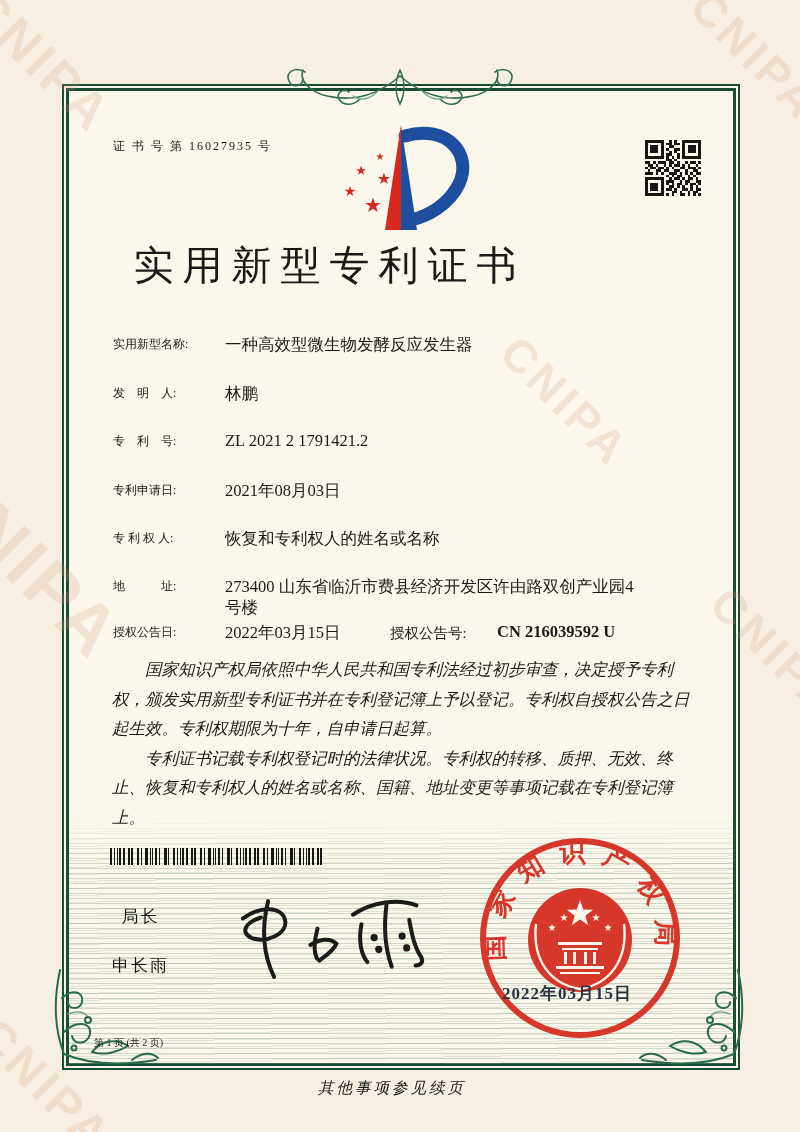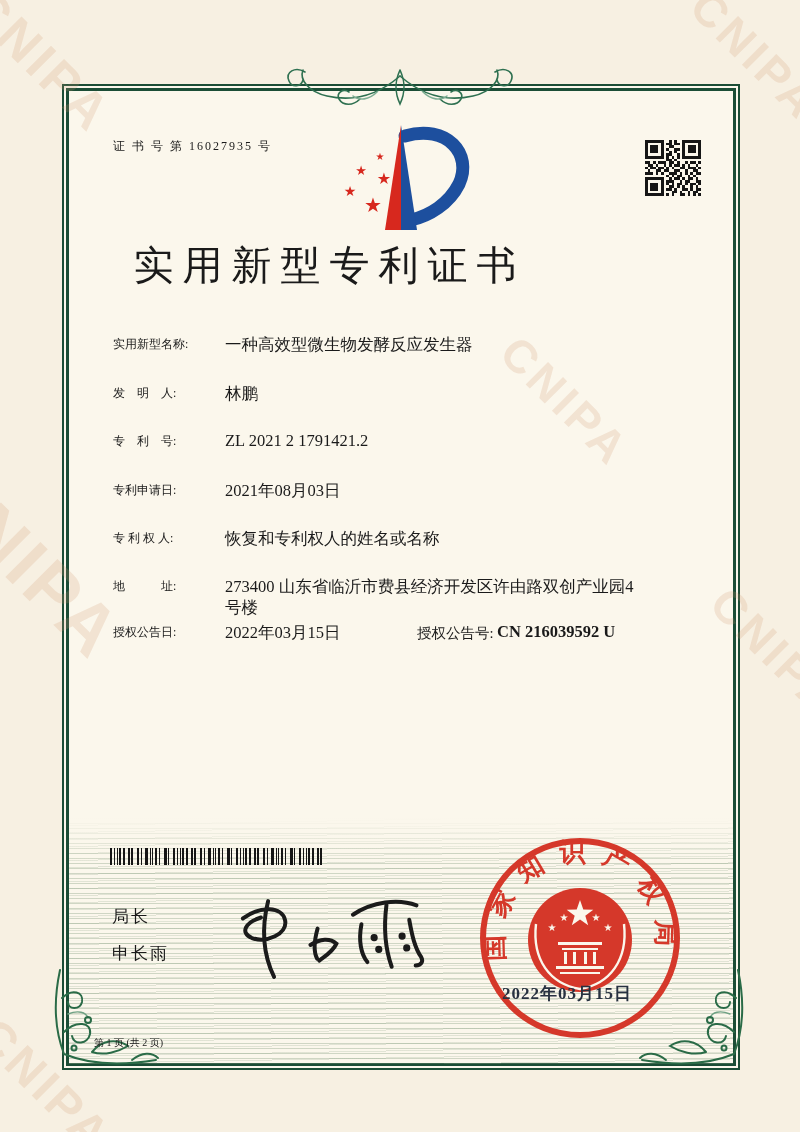--- a/index.html
+++ b/index.html
@@ -38,40 +38,40 @@
   .qr div{width:100%;height:100%;}
   .qr .qm{background:#161616;}
   .title{position:absolute;left:0;top:238px;width:650px;text-align:center;
          font-size:40px;font-weight:normal;letter-spacing:9px;text-indent:9px;}
 
   
   .frow{position:absolute;left:113px;font-size:16.5px;}
   .frow .lbl{position:absolute;left:0;top:2px;font-size:12px;white-space:pre;}
   .frow .val{position:absolute;left:112px;top:0;white-space:pre;}
   .frow .val.wrap{white-space:normal;width:424px;line-height:21px;}
-  .frow .lbl2{position:absolute;left:304px;top:2px;font-size:14.5px;white-space:pre;}
+  .frow .lbl2{position:absolute;left:277px;top:2px;font-size:14.5px;white-space:pre;}
   .frow .val2{position:absolute;left:384px;top:0;white-space:pre;font-weight:bold;}
   .r1{top:334px;} .r2{top:383px;} .r3{top:431px;} .r4{top:480px;}
   .r5{top:528px;} .r6{top:576px;} .r7{top:622px;}
 
   
   .body-text{position:absolute;left:112px;top:655px;width:590px;
              font-style:italic;font-size:16.5px;line-height:29.5px;}
   .body-text p{margin:0;text-indent:2em;}
 
   
   .barcode{position:absolute;left:110px;top:848px;width:212px;height:17px;
     background:
       repeating-linear-gradient(90deg,#161616 0 2px,rgba(0,0,0,0) 2px 4px,#161616 4px 5px,rgba(0,0,0,0) 5px 9px),
       repeating-linear-gradient(90deg,#161616 0 1px,rgba(0,0,0,0) 1px 7px);}
 
   
   .issuer{position:absolute;left:112px;top:905px;
           font-family:"Liberation Sans","DejaVu Sans",sans-serif;font-size:17px;}
-  .issuer div{margin-bottom:14px;letter-spacing:2px;}
+  .issuer div{margin-bottom:26px;letter-spacing:2px;text-align:center;}
   .signature{position:absolute;left:222px;top:886px;}
 
   
   .seal{position:absolute;left:470px;top:832px;width:220px;height:210px;}
   .seal-date{position:absolute;left:462px;top:982px;width:210px;text-align:center;
              font-size:17px;font-weight:bold;color:#273140;letter-spacing:1px;}
 
   
   .page-info{position:absolute;left:62px;top:1036px;width:606px;text-align:left;font-size:10px;padding-left:32px;}
   .cont-note{position:absolute;left:92px;top:1078px;width:600px;text-align:center;
@@ -630,20 +630,22 @@
     <span class="val wrap">273400 山东省临沂市费县经济开发区许由路双创产业园4号楼</span>
   </div>
   <div class="frow r7">
     <span class="lbl">授权公告日:</span>
     <span class="val">2022年03月15日</span>
     <span class="lbl2">授权公告号:</span>
     <span class="val2">CN 216039592 U</span>
   </div>
 
   <div class="body-text">
+    <p>国家知识产权局依照中华人民共和国专利法经过初步审查，决定授予专利权，颁发实用新型专利证书并在专利登记簿上予以登记。专利权自授权公告之日起生效。专利权期限为十年，自申请日起算。</p>
+    <p>专利证书记载专利权登记时的法律状况。专利权的转移、质押、无效、终止、恢复和专利权人的姓名或名称、国籍、地址变更等事项记载在专利登记簿上。</p>
   </div>
 
   <div class="barcode"></div>
 
   <div class="issuer">
     <div>局长</div>
     <div>申长雨</div>
   </div>
 
   <svg class="signature" width="215" height="100" viewBox="0 0 215 100">
@@ -689,14 +691,15 @@
         <rect x="114" y="120" width="3" height="12"></rect>
         <rect x="123" y="120" width="3" height="12"></rect>
         <rect x="86" y="134" width="48" height="3"></rect>
         <rect x="90" y="140" width="40" height="2"></rect>
       </g>
     </g>
   </svg>
   <div class="seal-date">2022年03月15日</div>
 
   <div class="page-info">第 1 页 (共 2 页)</div>
+  <div class="cont-note">其他事项参见续页</div>
 
 </div>
 
 </body></html>

